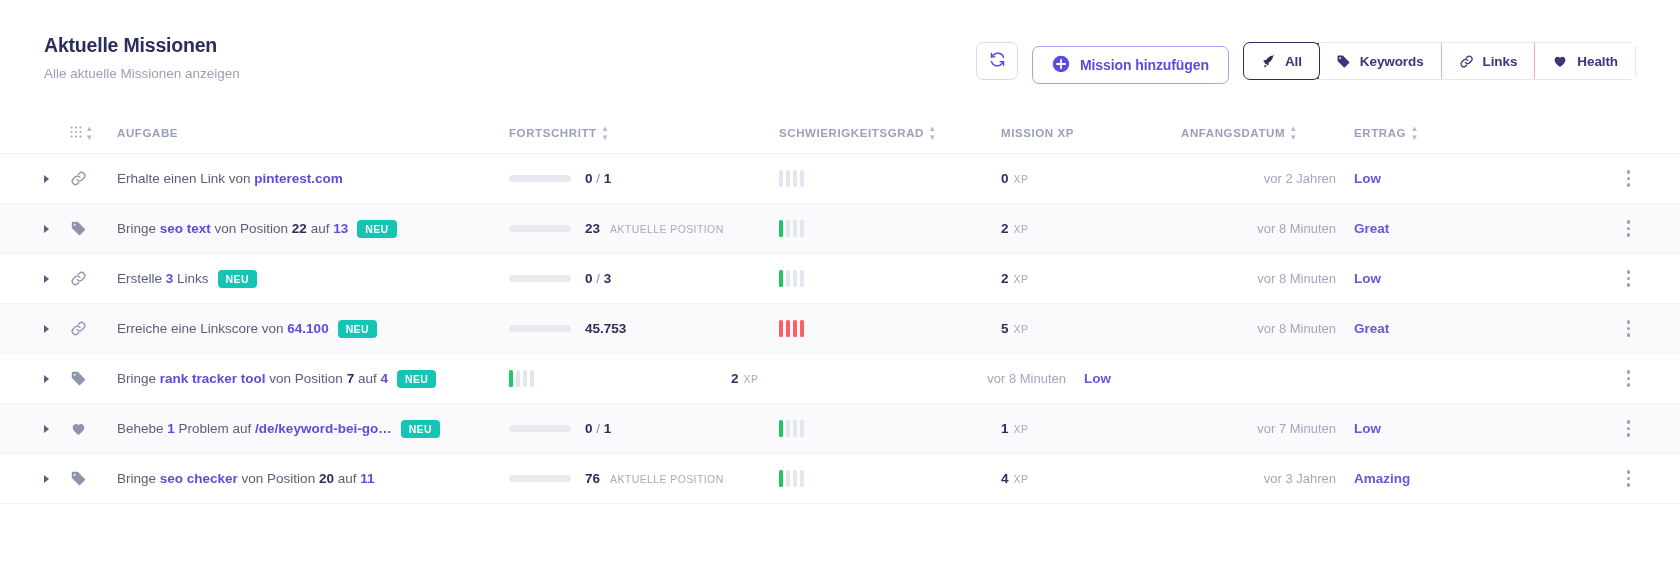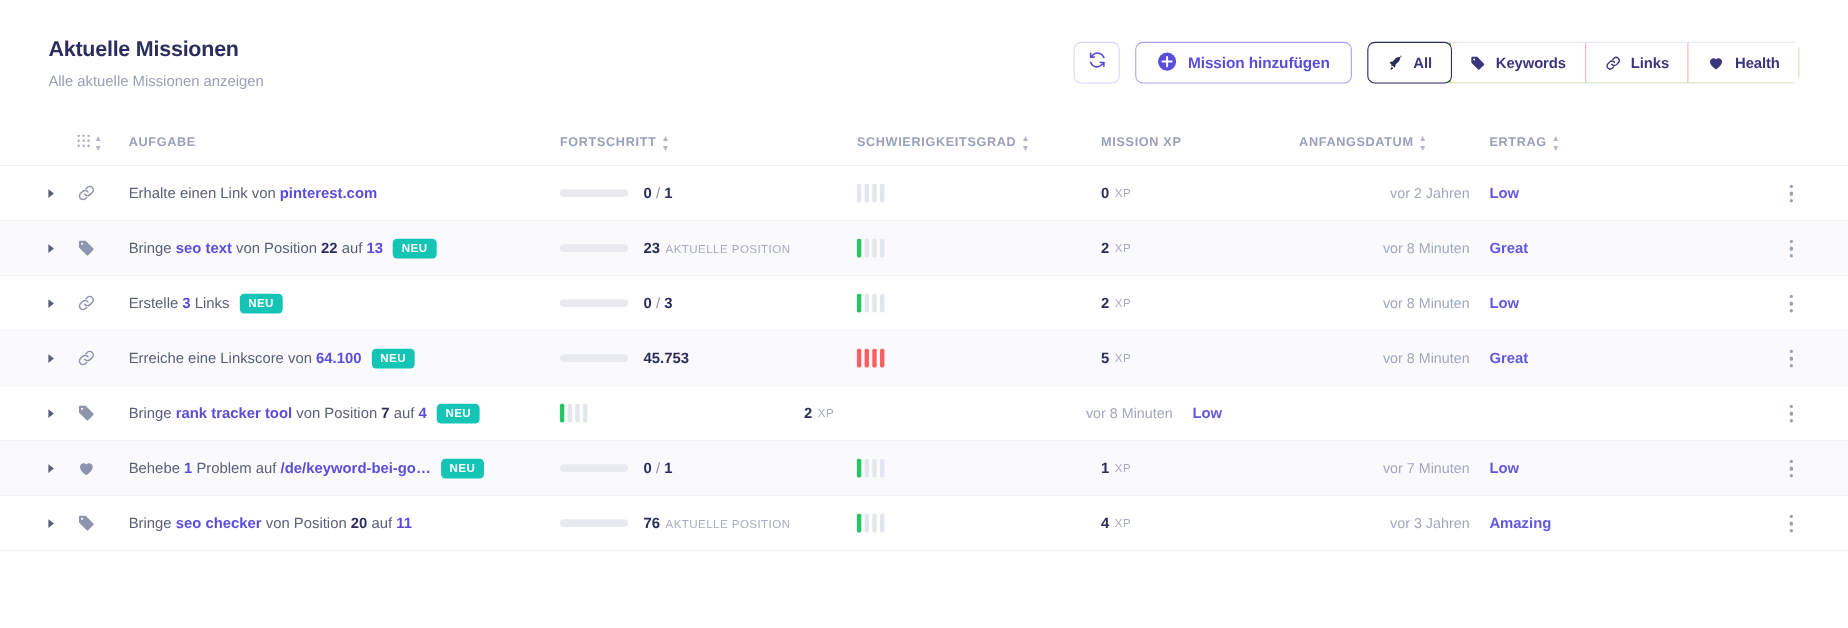--- a/index.html
+++ b/index.html
@@ -33,25 +33,26 @@
   .btn-refresh {
     width: 42px; height: 38px; border: 1px solid #d9d6f5; border-radius: 7px;
     background: #fff; display: flex; align-items: center; justify-content: center;
     cursor: pointer;
   }
   .btn-add {
     height: 38px; border: 1px solid #a9a2ef; border-radius: 7px; background: #fff;
     display: flex; align-items: center; gap: 10px; padding: 0 19px;
     color: #5b4ddb; font-size: 14px; font-weight: bold; cursor: pointer;
     letter-spacing: -0.1px;
+    margin-top: 8px;
   }
 
   .seg-group {
     display: flex; align-items: stretch; height: 38px;
-    border: 1px solid #e6e6f2; border-radius: 7px; background: #84cc16;
+    border: 1px solid #e6e6f2; border-radius: 7px; background: #15803d;
     overflow: visible; position: relative;
   }
   .seg {
     display: flex; align-items: center; gap: 9px; padding: 0 17px;
     font-size: 13.5px; color: #3b357c; font-weight: bold; cursor: pointer;
     border-right: 1px solid #f9a8d4; background: #fff;
     letter-spacing: -0.1px;
   }
   .seg:last-child { border-right: none; }
   .seg.active {
@@ -111,21 +112,21 @@
 
   .pbar-track {
     width: 62px; height: 7px; border-radius: 4px; background: #e8eaf0;
     margin-right: 14px; flex: none; overflow: hidden;
   }
   .pbar-fill { height: 100%; border-radius: 4px; background: #5b4ddb; }
 
   .prog-label { font-size: 13.5px; color: #8b90a8; white-space: nowrap; }
   .prog-label b { color: #2b2d5c; font-weight: bold; }
   .prog-label .unit {
-    font-size: 10.5px; color: #a6abc0; letter-spacing: 0.4px; margin-left: 5px;
+    font-size: 10.5px; color: #a6abc0; letter-spacing: 0.4px; margin-left: 10px;
     font-weight: normal; text-transform: uppercase;
   }
 
   .diff-bars { display: flex; gap: 3px; align-items: center; }
   .dbar { width: 4px; height: 17px; border-radius: 1.5px; background: #e3e6ee; }
   .dbar.green { background: #22c763; }
   .dbar.red { background: #fb5f63; }
 
   .xp-val { font-size: 13.5px; color: #2b2d5c; font-weight: bold; }
   .xp-unit { font-size: 10.5px; color: #a6abc0; margin-left: 5px; letter-spacing: .4px; }

